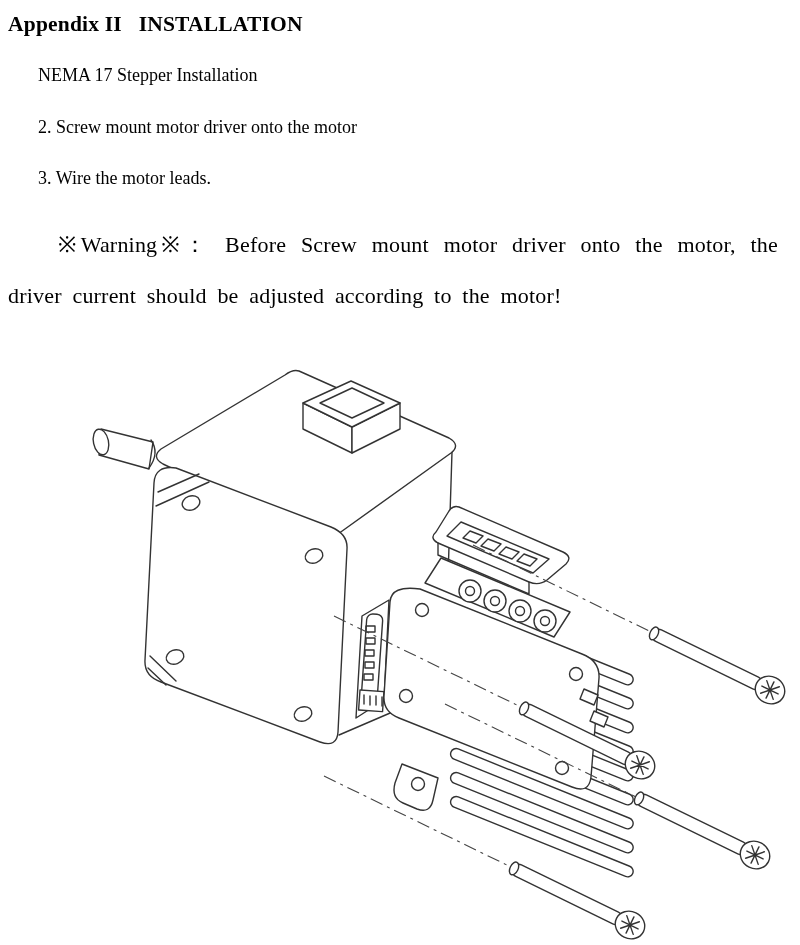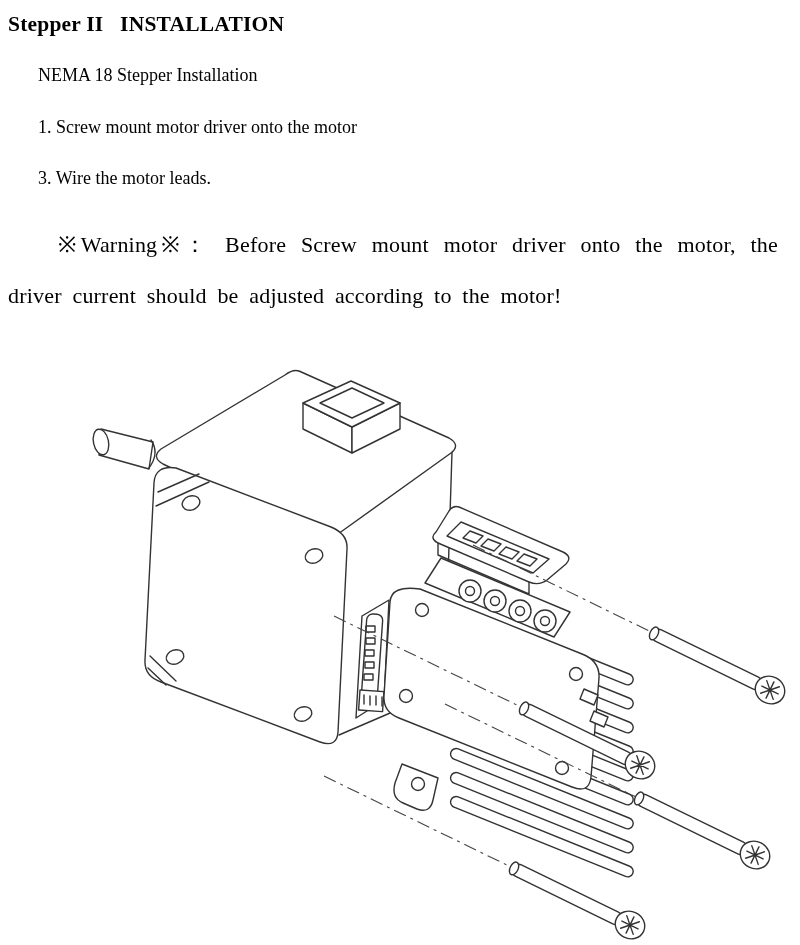--- a/index.html
+++ b/index.html
@@ -57,24 +57,24 @@
     stroke-width: 1.1;
     fill: none;
     stroke-dasharray: 13 5 3 5;
   }
 </style>
 </head>
 <body>
 
 <div class="page">
 
-  <h1 class="title"><span>Stepper II   INSTALLATION</span></h1>
-
-  <p class="body-line">NEMA 18 Stepper Installation</p>
-  <p class="body-line">1. Screw mount motor driver onto the motor</p>
+  <h1 class="title"><span>Appendix II   INSTALLATION</span></h1>
+
+  <p class="body-line">NEMA 17 Stepper Installation</p>
+  <p class="body-line">2. Screw mount motor driver onto the motor</p>
   <p class="body-line">3. Wire the motor leads.</p>
   <p class="warning">※Warning※： Before Screw mount motor driver onto the motor, the driver current should be adjusted according to the motor!</p>
 
   <figure class="diagram">
     <svg width="800" height="612" viewBox="0 0 800 612" xmlns="http://www.w3.org/2000/svg">
 
       <g>
 
         <g>
           <path class="s" d="M 452,112 L 448,238"></path>

